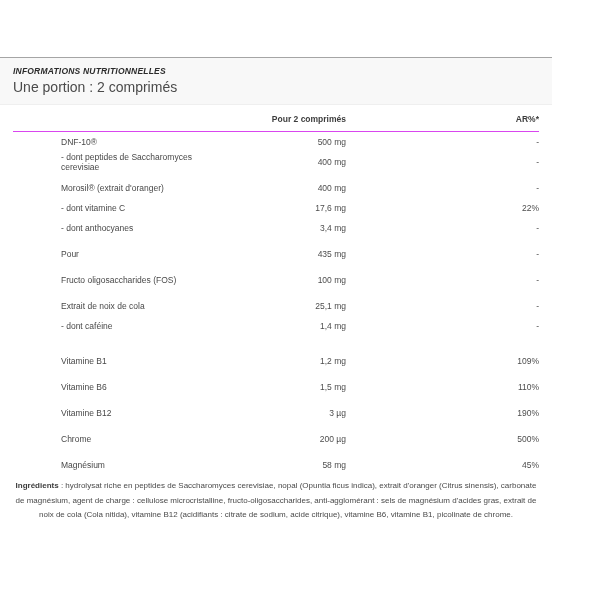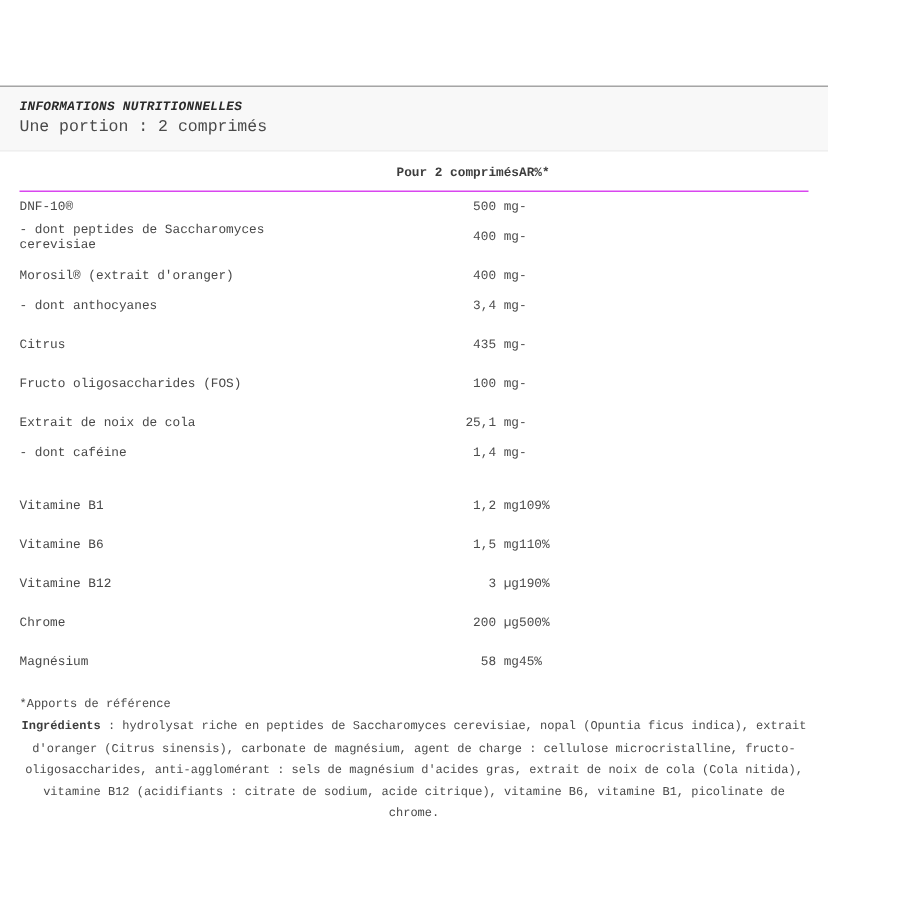--- a/index.html
+++ b/index.html
@@ -2,52 +2,52 @@
 <html><head>
 <meta charset="utf-8">
 <style>
   * { box-sizing: border-box; margin: 0; padding: 0; }
   html, body { width: 600px; height: 600px; background: #ffffff; }
   body {
     font-family: "Liberation Sans", sans-serif;
     color: #454545;
     padding-top: 57px;
   }
-  .panel { width: 552px; font-family: Liberation Mono, monospace; }
+  .panel { width: 552px; }
 
   .panel-head {
     border-top: 1px solid #a5a5a5;
     background: #f8f8f8;
     padding: 8px 13px 9px 13px;
     border-bottom: 1px solid #efefef;
   }
   .panel-title {
     font-size: 8.5px;
     font-weight: bold;
     font-style: italic;
     color: #2b2b2b;
     letter-spacing: 0.2px;
     margin-bottom: 3px;
   }
-  .portion { font-size: 11px; color: #4a4a4a; }
+  .portion { font-size: 14px; color: #4a4a4a; }
 
   .content { padding: 0 13px; }
 
   .cols-head {
     display: flex;
     align-items: flex-end;
     padding: 9px 0 7px 0;
     border-bottom: 1px solid #d946ef;
     font-size: 8.5px;
     font-weight: bold;
     color: #3d3d3d;
   }
-  .c-label { flex: 1; }
+  .c-label { flex: 1; margin-left: 48px; }
   .c-value { width: 150px; text-align: right; }
-  .c-ar    { width: 193px; }
+  .c-ar    { width: 193px; text-align: right; }
 
   .group { margin-top: 6px; }
   .group:first-child { margin-top: 0; }
   .group.gap-large { margin-top: 15px; }
   .row {
     display: flex;
     align-items: center;
     height: 20px;
     font-size: 8.5px;
     color: #484848;
@@ -99,28 +99,33 @@
             <span class="c-ar">-</span>
           </div>
         </div>
         <div class="group">
           <div class="row">
             <span class="c-label">Morosil® (extrait d'oranger)</span>
             <span class="c-value">400 mg</span>
             <span class="c-ar">-</span>
           </div>
           <div class="row">
+            <span class="c-label">- dont vitamine C</span>
+            <span class="c-value">17,6 mg</span>
+            <span class="c-ar">22%</span>
+          </div>
+          <div class="row">
             <span class="c-label">- dont anthocyanes</span>
             <span class="c-value">3,4 mg</span>
             <span class="c-ar">-</span>
           </div>
         </div>
         <div class="group">
           <div class="row">
-            <span class="c-label">Citrus</span>
+            <span class="c-label">Pour</span>
             <span class="c-value">435 mg</span>
             <span class="c-ar">-</span>
           </div>
         </div>
         <div class="group">
           <div class="row">
             <span class="c-label">Fructo oligosaccharides (FOS)</span>
             <span class="c-value">100 mg</span>
             <span class="c-ar">-</span>
           </div>
@@ -167,18 +172,17 @@
         </div>
         <div class="group">
           <div class="row">
             <span class="c-label">Magnésium</span>
             <span class="c-value">58 mg</span>
             <span class="c-ar">45%</span>
           </div>
         </div>
       </div>
 
-    <p class="footnote">*Apports de référence</p>
 
     <p class="ingredients"><strong>Ingrédients</strong><span> : hydrolysat riche en peptides de Saccharomyces cerevisiae, nopal (Opuntia ficus indica), extrait d'oranger (Citrus sinensis), carbonate de magnésium, agent de charge : cellulose microcristalline, fructo-oligosaccharides, anti-agglomérant : sels de magnésium d'acides gras, extrait de noix de cola (Cola nitida), vitamine B12 (acidifiants : citrate de sodium, acide citrique), vitamine B6, vitamine B1, picolinate de chrome.</span></p>
 
   </div>
 </section>
 
 </body></html>

